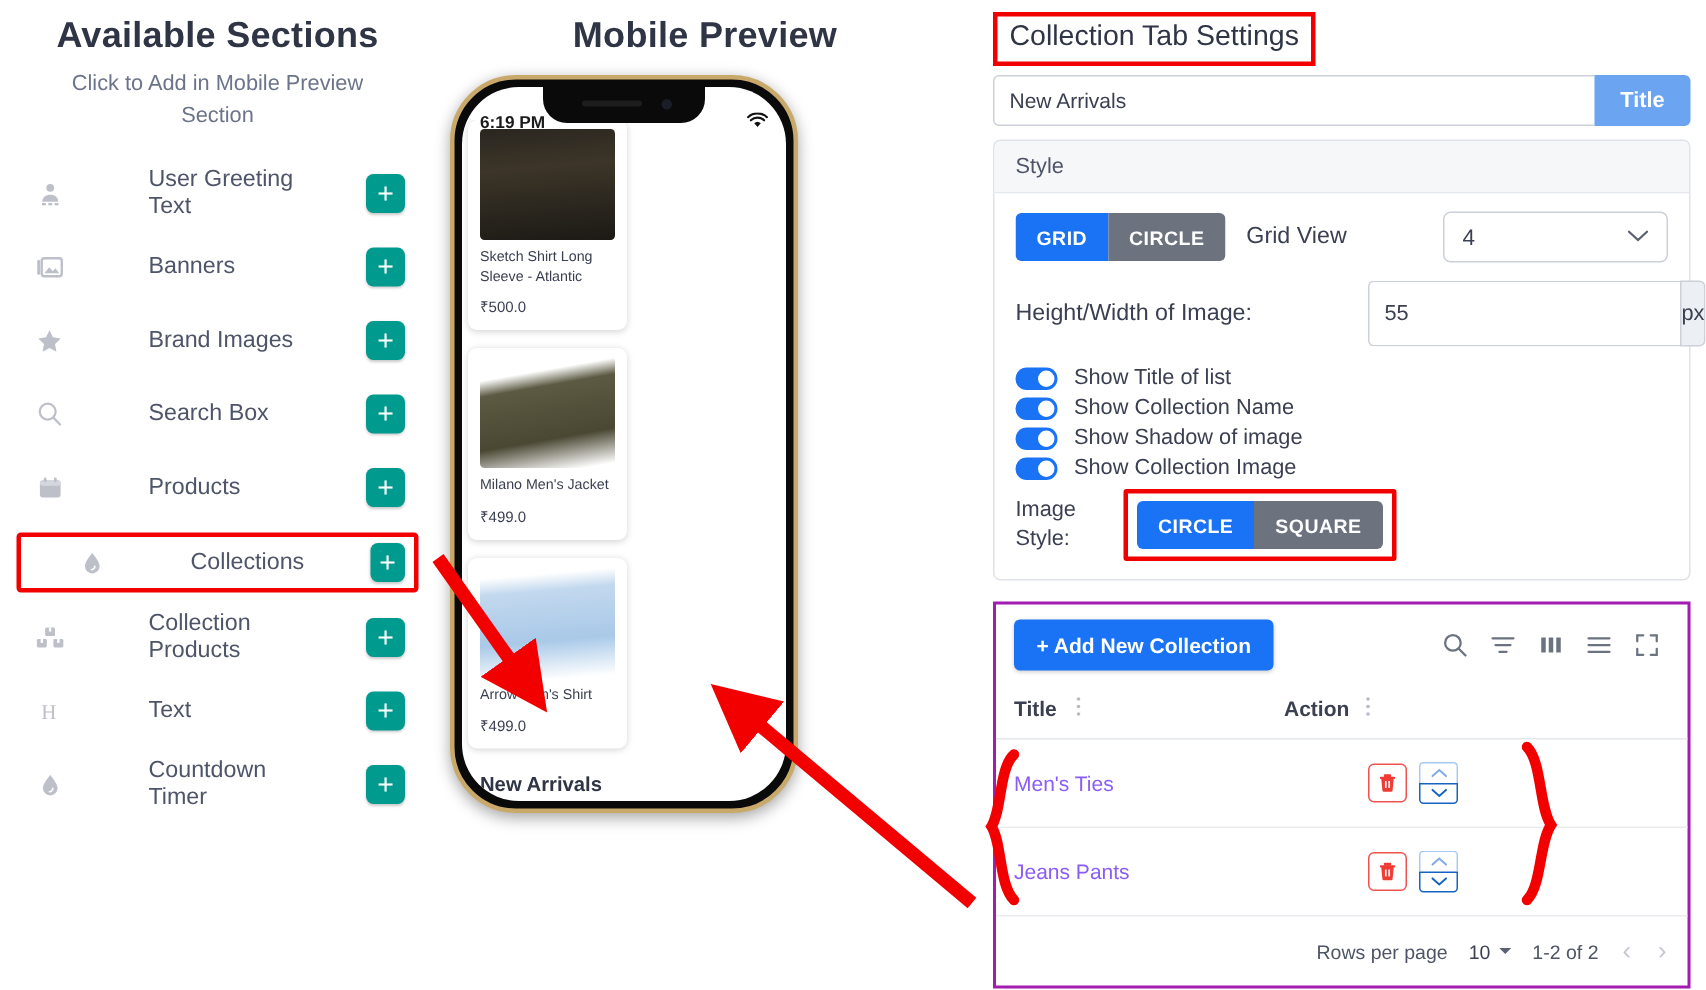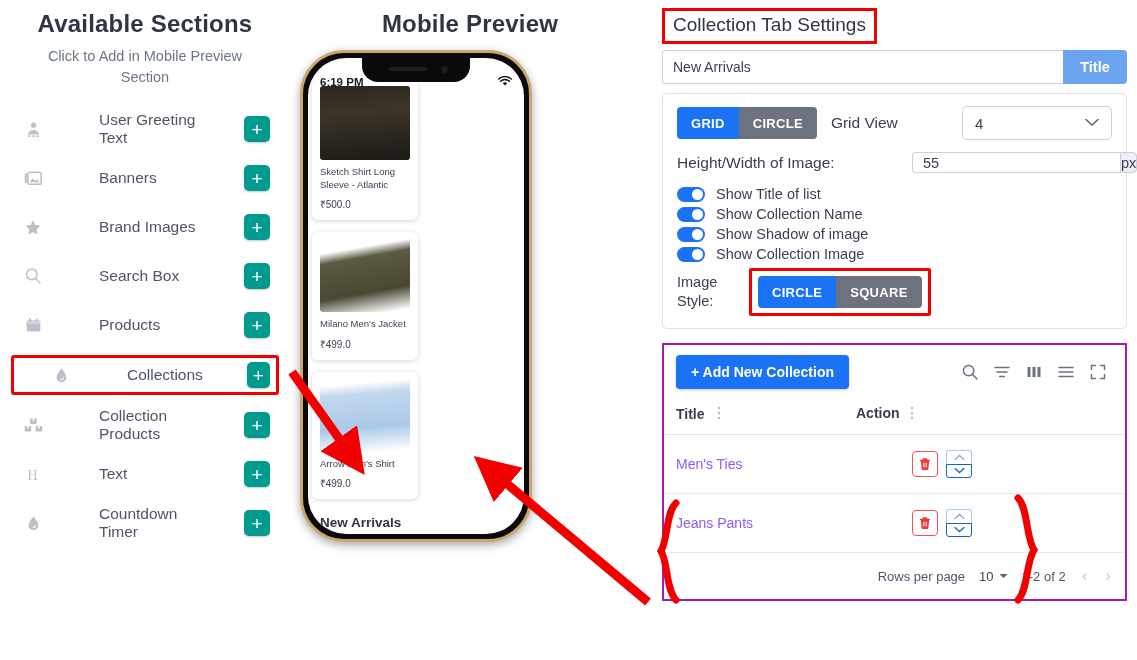--- a/index.html
+++ b/index.html
@@ -121,21 +121,21 @@
   .seg .off { background:#6c737f; }
   .grid-view-lbl { font-size:15.5px; color:#3a3f51; }
   .sel-wrap {
     margin-left:auto; width:150px; height:34px; border:1px solid #ccd0d8; border-radius:5px;
     display:flex; align-items:center; padding:0 12px; font-size:15px; color:#3a3f51; cursor:pointer;
     background:#fff;
   }
   .sel-wrap .chev { margin-left:auto; color:#5b6172; font-size:12px; }
   .row2 { display:flex; align-items:center; margin-top:12px; }
   .hw-lbl { font-size:15.5px; color:#3a3f51; }
-  .hw-input-grp { margin-left:auto; display:flex; height:21px; width:200px; }
+  .hw-input-grp { margin-left:auto; display:flex; height:44px; width:200px; }
   .hw-input {
     flex:1; border:1px solid #ccd0d8; border-right:none; border-radius:4px 0 0 4px;
     padding:0 10px; font-size:14.5px; color:#3a3f51; outline:none; background:#fff;
     font-family:"Liberation Sans", sans-serif;
   }
   .hw-unit {
     width:44px; background:#eceff3; border:1px solid #ccd0d8; border-radius:0 4px 4px 0;
     display:flex; align-items:center; justify-content:center; font-size:14.5px; color:#3a3f51;
   }
   .toggles { margin-top:13px; }
@@ -161,21 +161,21 @@
     padding:9px 15px; font-size:14px; font-weight:700; cursor:pointer;
     font-family:"Liberation Sans", sans-serif; box-shadow:0 1px 3px rgba(0,0,0,.2);
   }
   .tbl-icons { margin-left:auto; display:flex; gap:14px; align-items:center; color:#6b7280; padding-right:6px; }
   .tbl-icons > span { cursor:pointer; display:flex; align-items:center; }
   .tbl-head {
     display:flex; align-items:center; border-bottom:1px solid #e4e7ec; padding:6px 12px 12px 12px;
     font-size:14px; color:#3a3f51; font-weight:700;
   }
   .th-title { width:180px; display:flex; align-items:center; gap:12px; }
-  .th-action { display:flex; gap:10px; }
+  .th-action { display:flex; align-items:center; gap:10px; }
   .dots { color:#b6bac4; letter-spacing:0; font-size:12px; line-height:9px; }
   .tbl-row { display:flex; align-items:center; border-bottom:1px solid #e9ebef; height:59px; padding:0 12px; }
   .td-title { width:220px; font-size:14px; color:#8b5cf6; }
   .td-action { display:flex; align-items:center; gap:8px; margin-left:16px; }
   .del-btn {
     width:26px; height:26px; border:1px solid #ef5350; border-radius:4px;
     display:flex; align-items:center; justify-content:center; cursor:pointer; background:#fff;
   }
   .ud-btn {
     width:26px; height:28px; display:flex; flex-direction:column; cursor:pointer;
@@ -354,20 +354,21 @@
 
   <div class="right-panel">
     <div class="rp-title">Collection Tab Settings</div>
 
     <div class="name-row">
       <input class="name-input" value="New Arrivals" placeholder="Collection tab name" style="">
       <button class="save-btn">Title</button>
     </div>
 
     <div class="style-card">
+      <div class="style-head">Style</div>
       <div class="style-body">
 
         <div class="row1">
           <div class="seg">
             <div class="on">GRID</div>
             <div class="off">CIRCLE</div>
           </div>
           <div class="grid-view-lbl">Grid View</div>
           <div class="sel-wrap">
             <span>4</span>

